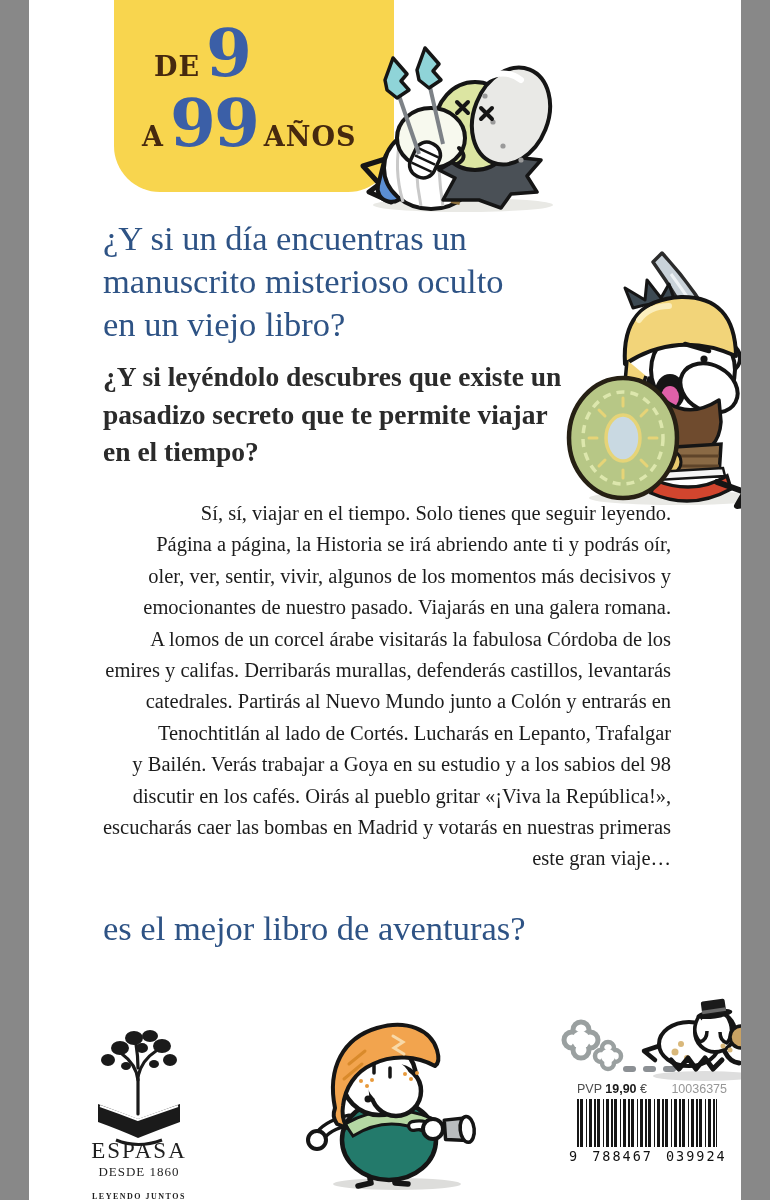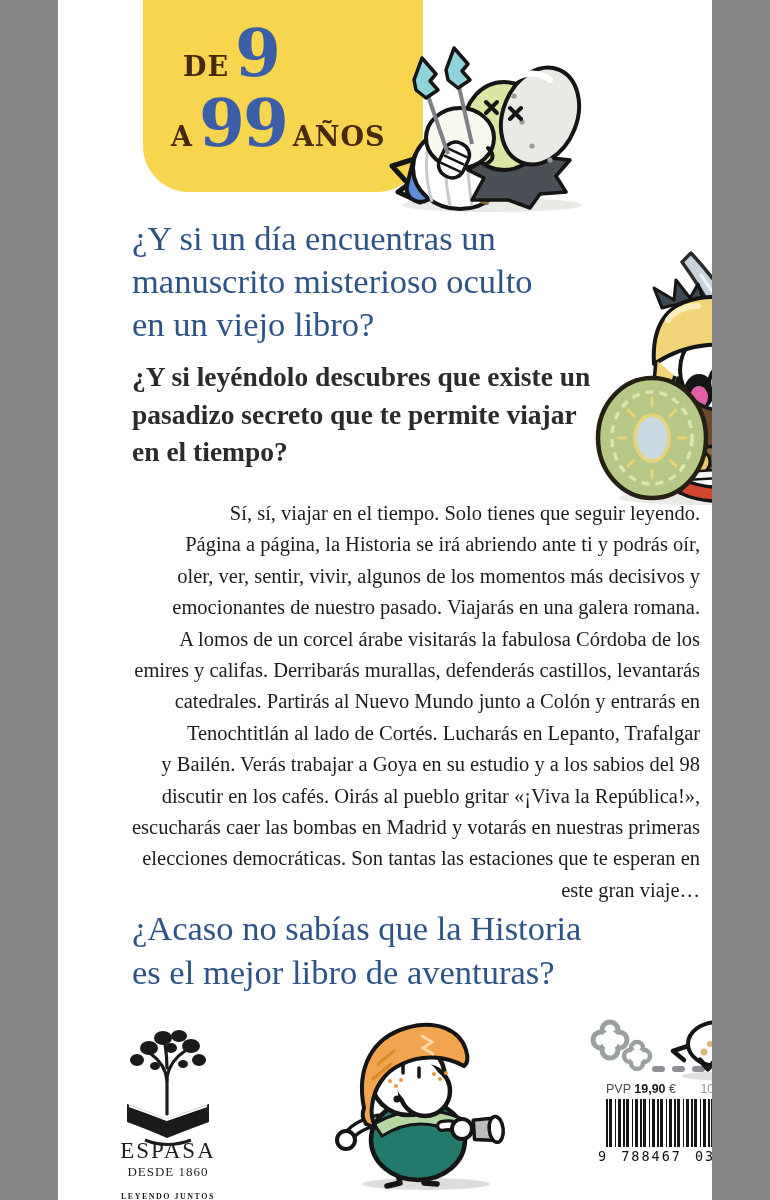--- a/index.html
+++ b/index.html
@@ -1,18 +1,18 @@
 <!DOCTYPE html>
 <html><head>
 <meta charset="utf-8">
 <style>
   html,body{margin:0;padding:0;}
   body{background:#888;}
   #cover{
-    position:relative; width:654px; height:1200px; margin:0 auto;
+    position:relative; width:712px; height:1200px; margin:0 auto;
     background:#ffffff; overflow:hidden;
     font-family:"Liberation Serif", serif;
   }
   
   .badge{
     position:absolute; left:85px; top:-52px; width:280px; height:244px;
     background:#f8d54e; border-radius:46px;
   }
   .badge-row{position:absolute; display:flex; align-items:baseline; white-space:nowrap;}
   .badge-row.r1{left:40px; top:72px;}
@@ -174,26 +174,24 @@
     <div>Página a página, la Historia se irá abriendo ante ti y podrás oír,</div>
     <div>oler, ver, sentir, vivir, algunos de los momentos más decisivos y</div>
     <div>emocionantes de nuestro pasado. Viajarás en una galera romana.</div>
     <div>A lomos de un corcel árabe visitarás la fabulosa Córdoba de los</div>
     <div>emires y califas. Derribarás murallas, defenderás castillos, levantarás</div>
     <div>catedrales. Partirás al Nuevo Mundo junto a Colón y entrarás en</div>
     <div>Tenochtitlán al lado de Cortés. Lucharás en Lepanto, Trafalgar</div>
     <div>y Bailén. Verás trabajar a Goya en su estudio y a los sabios del 98</div>
     <div>discutir en los cafés. Oirás al pueblo gritar «¡Viva la República!»,</div>
     <div>escucharás caer las bombas en Madrid y votarás en nuestras primeras</div>
-    <div>elecciones democráticas. Son tantas las estaciones que te esperan en</div>
     <div>este gran viaje…</div>
   </div>
 
   <div id="headline-bottom" class="h-blue">
-    <div>¿Acaso no sabías que la Historia</div>
     <div>es el mejor libro de aventuras?</div>
   </div>
 
   <div class="espasa">
     <svg style="position:relative; display:block; margin:0 auto;" width="110" height="118" viewBox="0 0 110 118">
       <g stroke="#1a1a1a" stroke-width="3.2" fill="none" stroke-linecap="round">
         <path d="M54,96 L54,56"></path>
         <path d="M54,62 Q52,46 38,36"></path>
         <path d="M54,58 Q58,42 72,33"></path>
         <path d="M54,50 Q54,38 52,26"></path>

